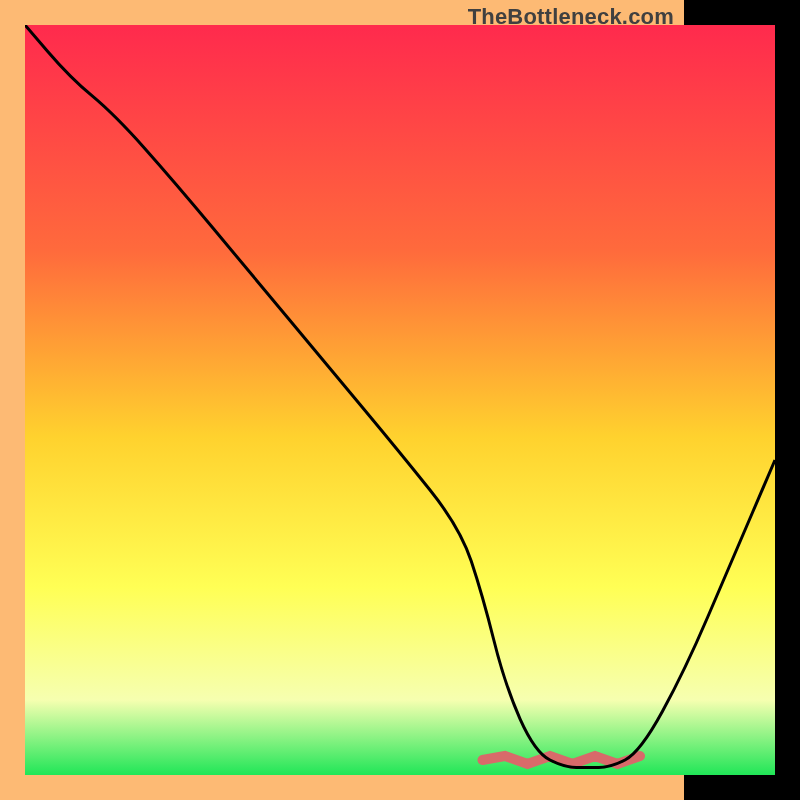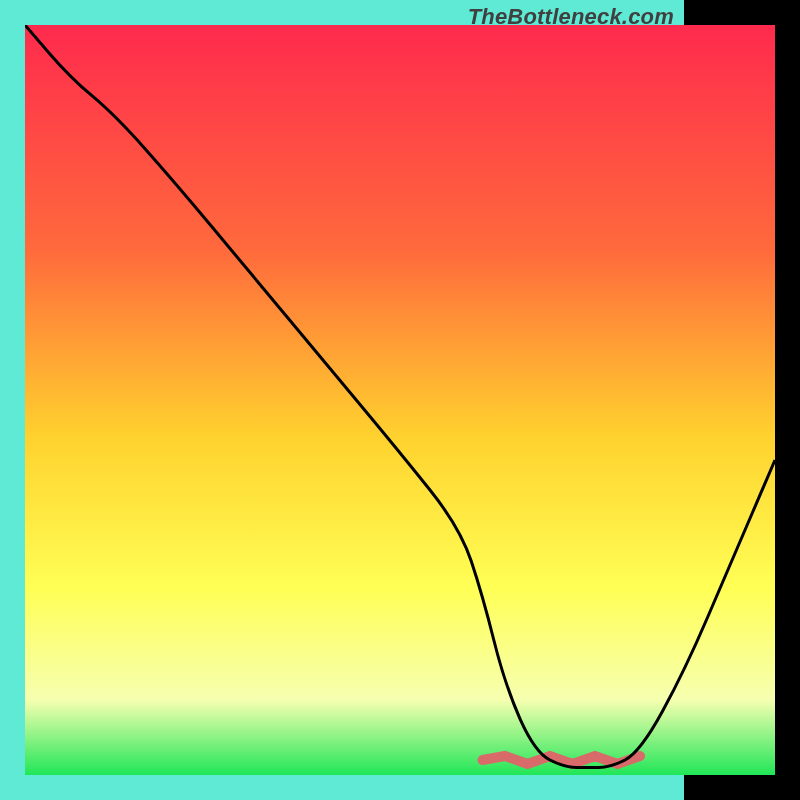--- a/index.html
+++ b/index.html
@@ -8,22 +8,21 @@
     width: 800px;
     height: 800px;
     background: #000;
     overflow: hidden;
     font-family: Arial, Helvetica, sans-serif;
   }
   .stage {
     position: relative;
     width: 684px;
     height: 800px;
-    background: #5eead4;
-    font-style: italic;
+    background: #fdba74;
   }
   .watermark {
     position: absolute;
     top: 4px;
     right: 10px;
     color: #404040;
     font-size: 22px;
     font-weight: 600;
     letter-spacing: 0.2px;
     z-index: 10;

